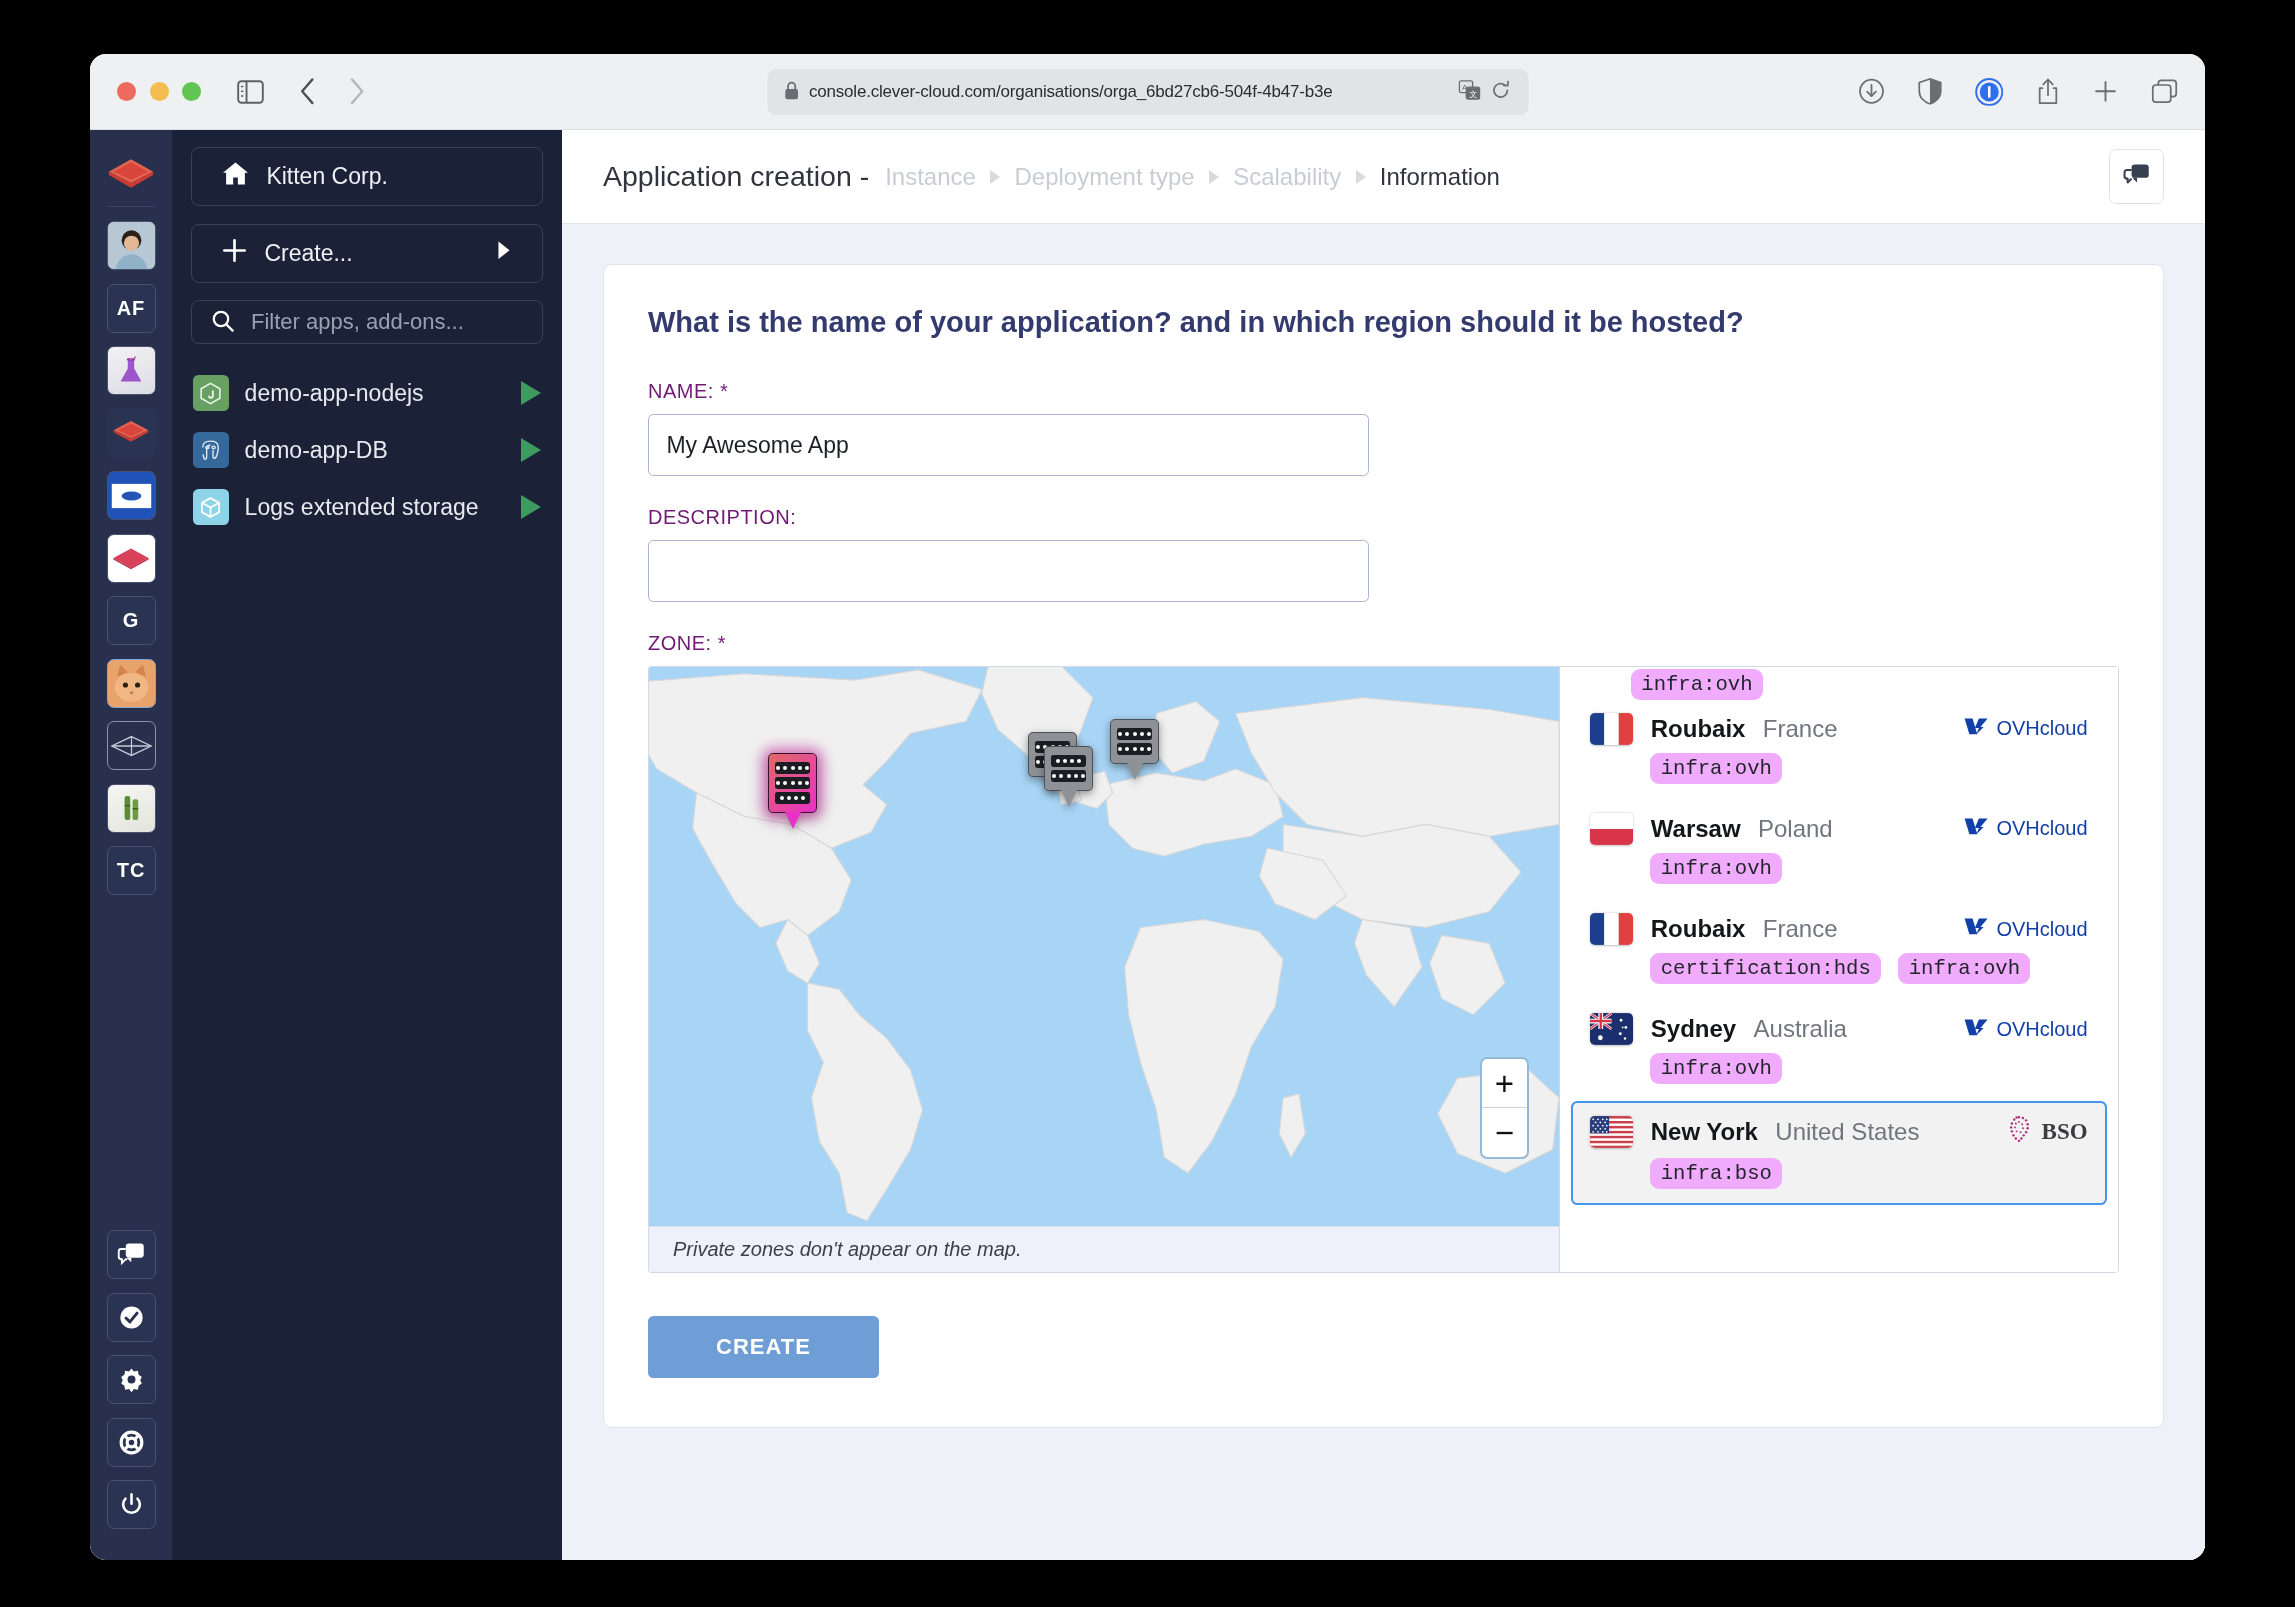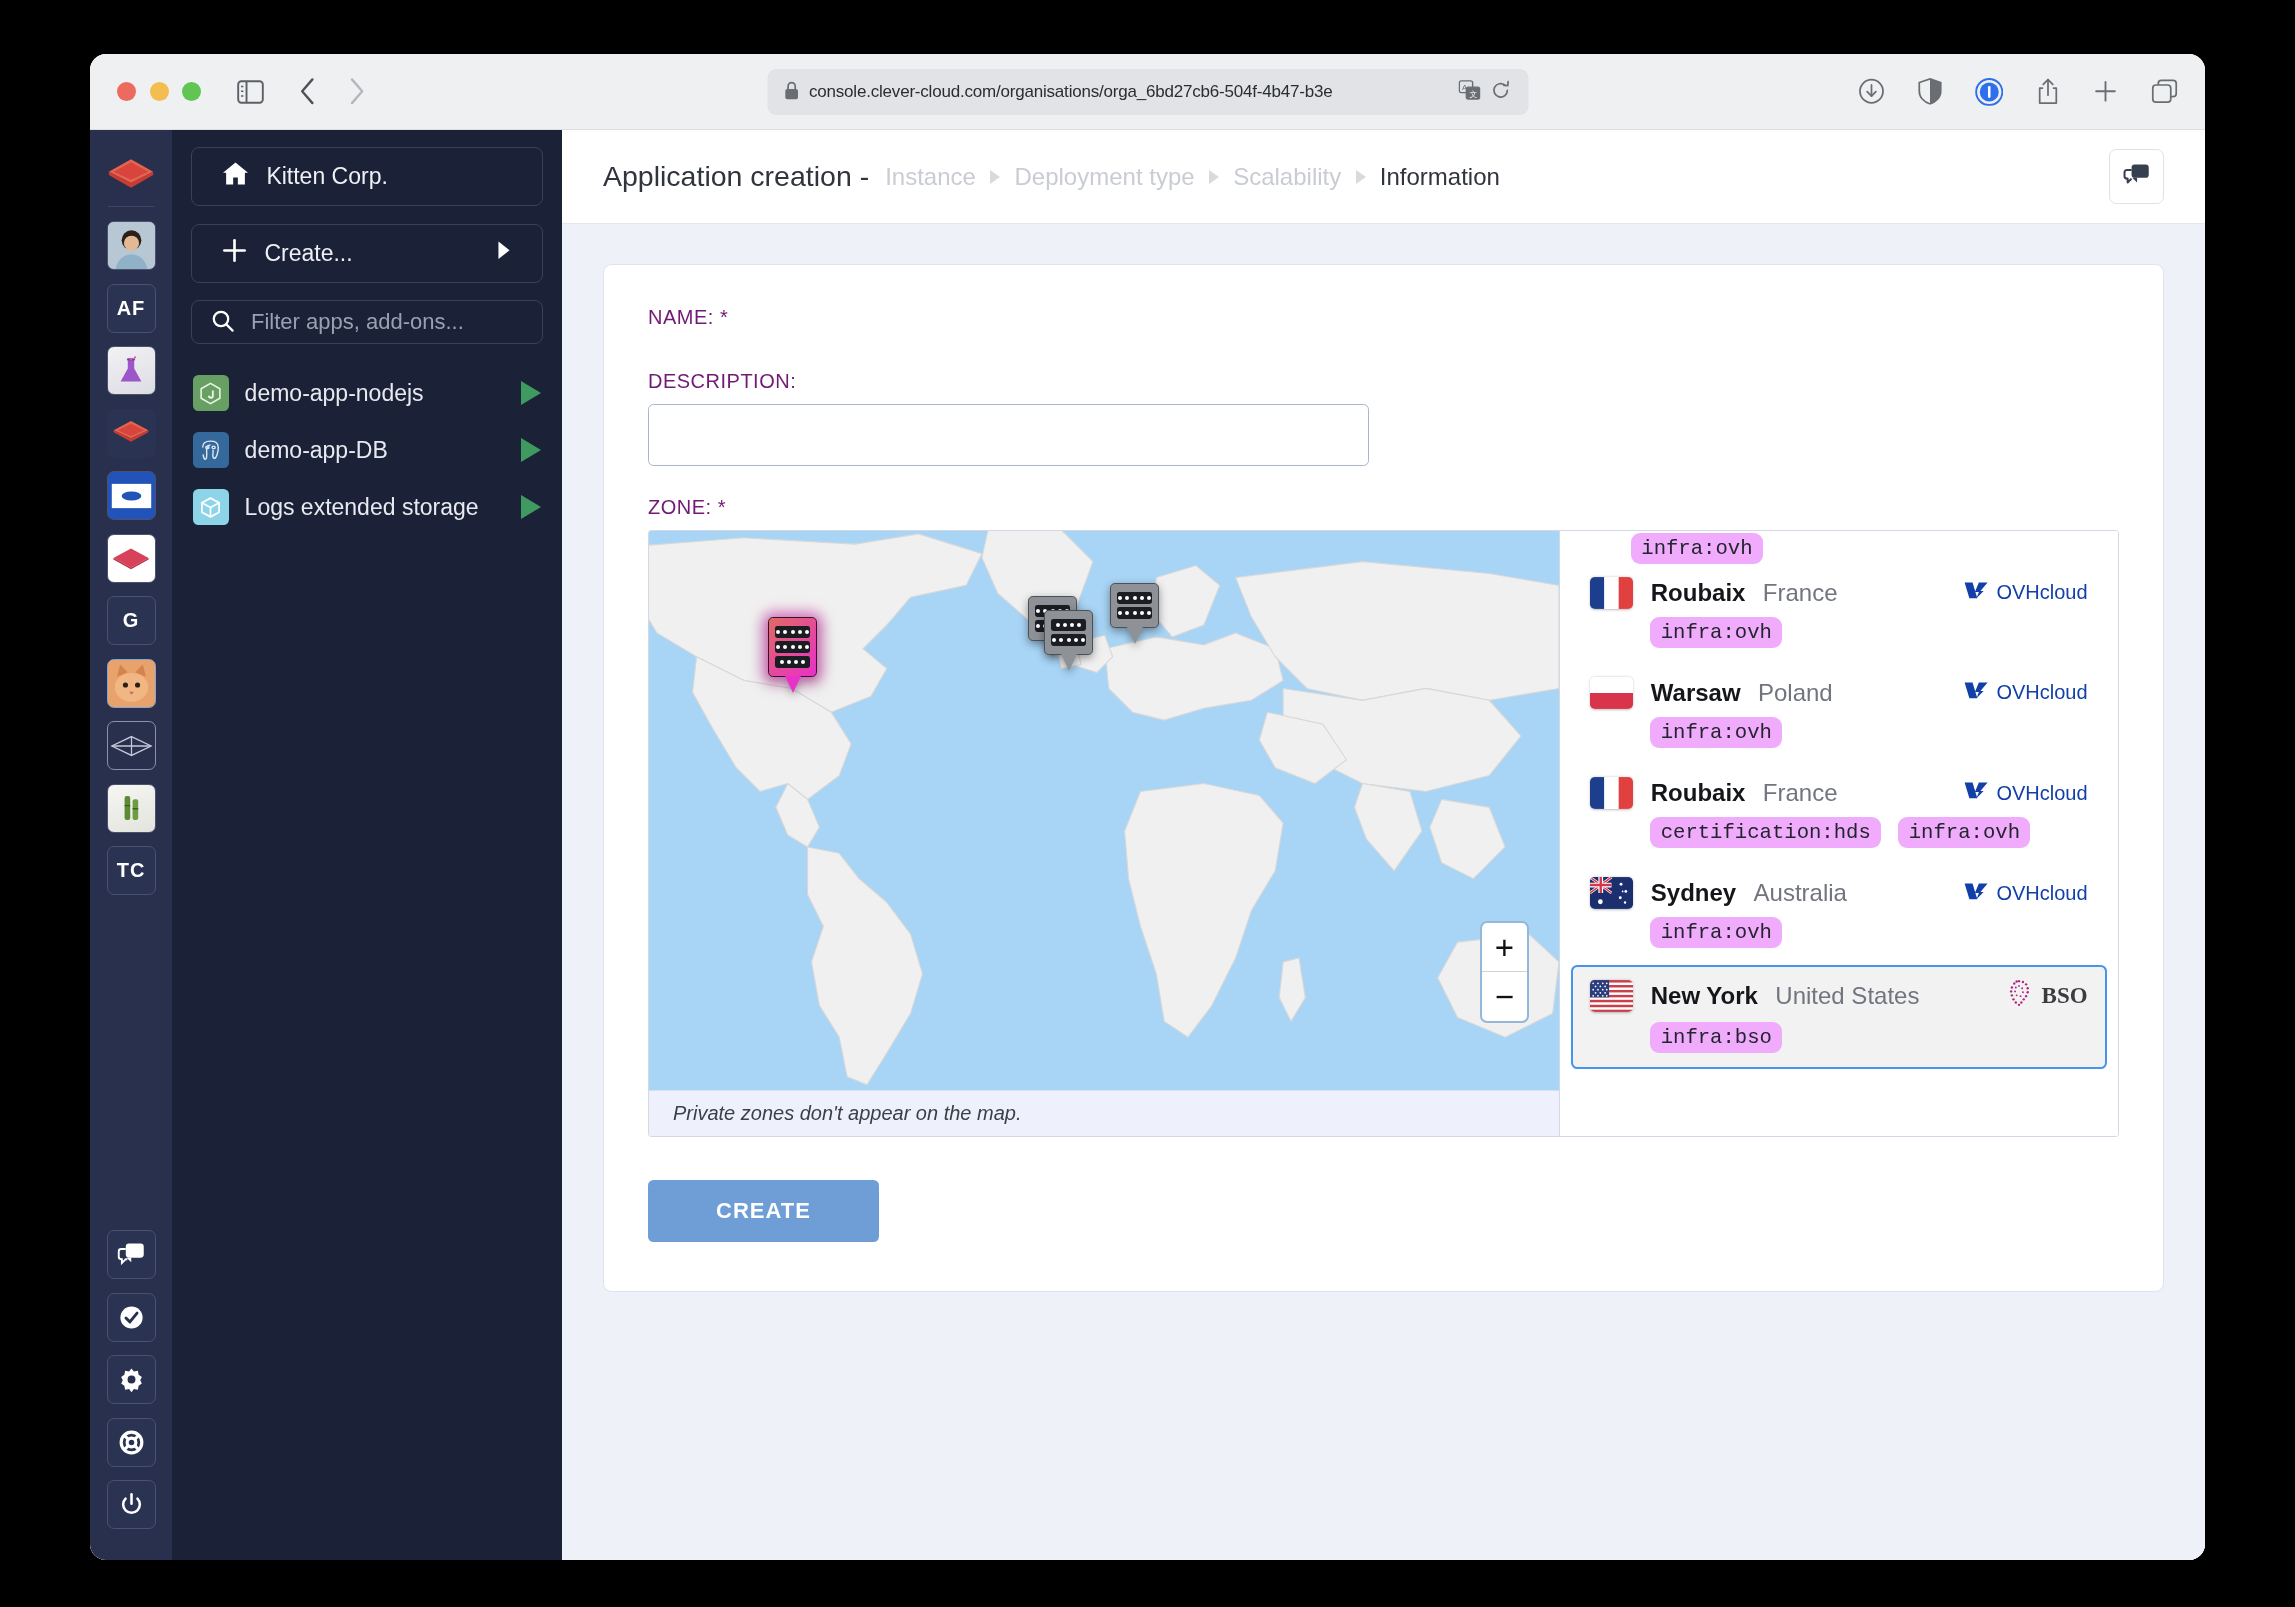--- a/index.html
+++ b/index.html
@@ -759,22 +759,24 @@
               <rect x="12" y="2" width="22" height="17" rx="4"></rect>
               <path d="M19 19v6l-6-6z"></path>
               <path d="M12 9H6a3 3 0 0 0-3 3v5a3 3 0 0 0 3 3h1v5l5-5" fill="none" stroke="#37404f" stroke-width="2.6" stroke-linejoin="round"></path>
             </svg>
           </span>
         </div>
       </div>
 
       <div class="content">
         <div class="card">
+          <div class="card-title">What is the name of your application? and in which region should it be hosted?</div>
 
           <div class="field-label">NAME: *</div>
+          <input class="text-input" type="text" value="My Awesome App" style="">
 
           <div class="gap"></div>
 
           <div class="field-label">DESCRIPTION:</div>
           <div class="text-area"></div>
 
           <div class="gap"></div>
 
           <div class="field-label">ZONE: *</div>
 

